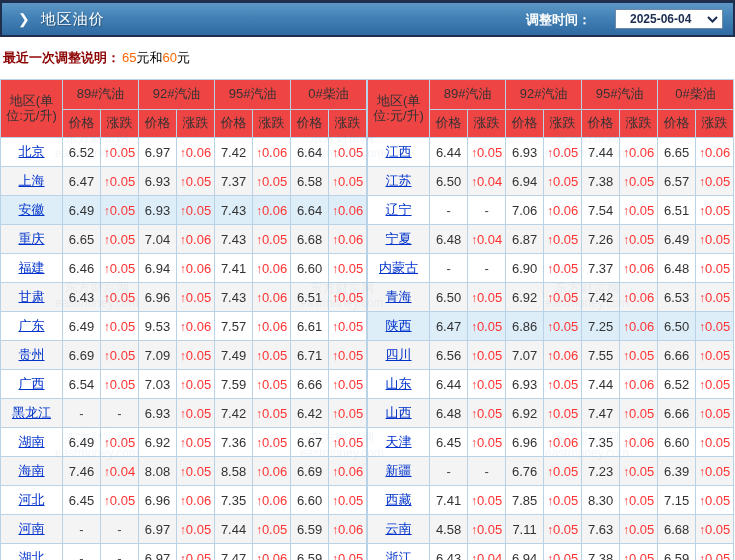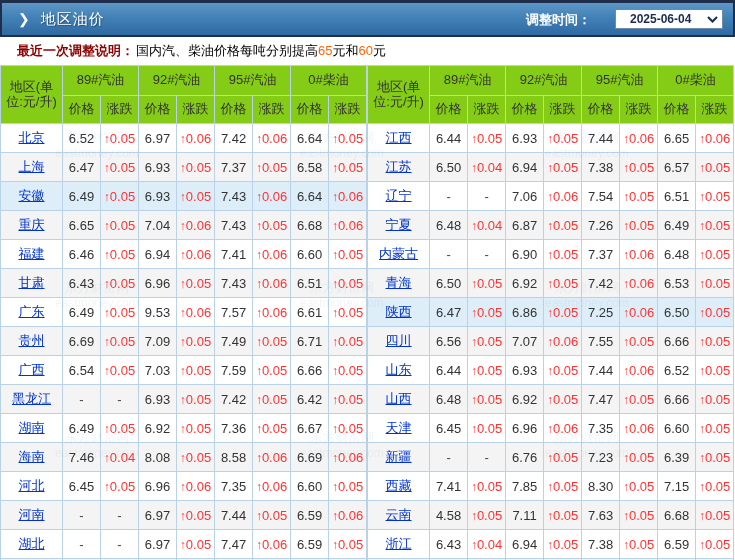--- a/index.html
+++ b/index.html
@@ -12,32 +12,32 @@
     border:2px solid #1f2f4b;border-top-width:3px;padding:0 10px;}
   .tb-arrow{color:#fff;font-weight:bold;font-size:14px;margin:0 11px 0 6px;line-height:1;}
   .tb-title{color:#fff;font-weight:normal;font-size:15px;letter-spacing:1px;text-shadow:1px 1px 1px rgba(0,0,0,.35);}
   .tb-right{margin-left:auto;display:flex;align-items:flex-end;gap:24px;}
   .tb-adjust{color:#fff;font-size:13px;font-weight:bold;}
   .date-select{display:flex;align-items:center;gap:5px;background:#fff;border:1px solid #6f8aa5;
     padding:2px 4px 2px 14px;font-size:12px;font-weight:bold;color:#1a2c50;cursor:pointer;min-width:88px;justify-content:space-between;}
   .date-select svg{display:block;}
 
   
-  .notice{height:27px;display:flex;align-items:center;padding-left:17px;font-size:13px;color:#000;background:#fff;}
+  .notice{height:41px;display:flex;align-items:center;padding-left:3px;font-size:13px;color:#000;background:#fff;}
   .notice b{color:#8b0000;font-weight:bold;margin-right:2px;}
   .notice em{font-style:normal;color:#ff6600;}
 
   
   .tables{display:flex;margin-top:1px;}
   table{border-collapse:collapse;table-layout:fixed;}
   table.half{width:367px;}
   col.c-region{width:62px;}
   col.c-val{width:38px;}
   th,td{border:1px solid #b9d2e6;text-align:center;font-weight:normal;overflow:hidden;}
-  thead th{background:#84cc16;color:#333;font-size:13px;line-height:1.15;}
+  thead th{background:#ef4444;color:#333;font-size:13px;line-height:1.15;}
   thead tr.h1 th{height:27px;}
   thead tr.h2 th{height:25px;}
   th.region-h{font-size:13px;padding:0 2px;}
   tbody td{height:26px;font-size:13px;color:#333;background:#fff;}
   tr.alt td{background:#f4f4f4;}
   tr.hl td{background:#ddeef9;}
   td.region a{color:#0033cc;text-decoration:underline;font-size:13px;cursor:pointer;}
   td.change{color:#ff3333;}
   td.change .arr{font-size:12px;}
   td.dash{color:#444;}
@@ -63,21 +63,20 @@
           <svg width="11" height="7" viewBox="0 0 11 7">
               <path d="M1 1 L5.5 5.5 L10 1" fill="none" stroke="#1a2c50" stroke-width="2"></path>
             </svg>
         </span>
       </div>
     </div>
   </div>
 
   <div class="notice">
     <b>最近一次调整说明：</b>
-    <span>国内汽、柴油价格每吨分别提高</span>
     <em>65</em>
     <span>元和</span>
     <em>60</em>
     <span>元</span>
   </div>
 
   <div class="tables">
     <table class="half" id="table-left">
         <colgroup>
           <col class="c-region">

